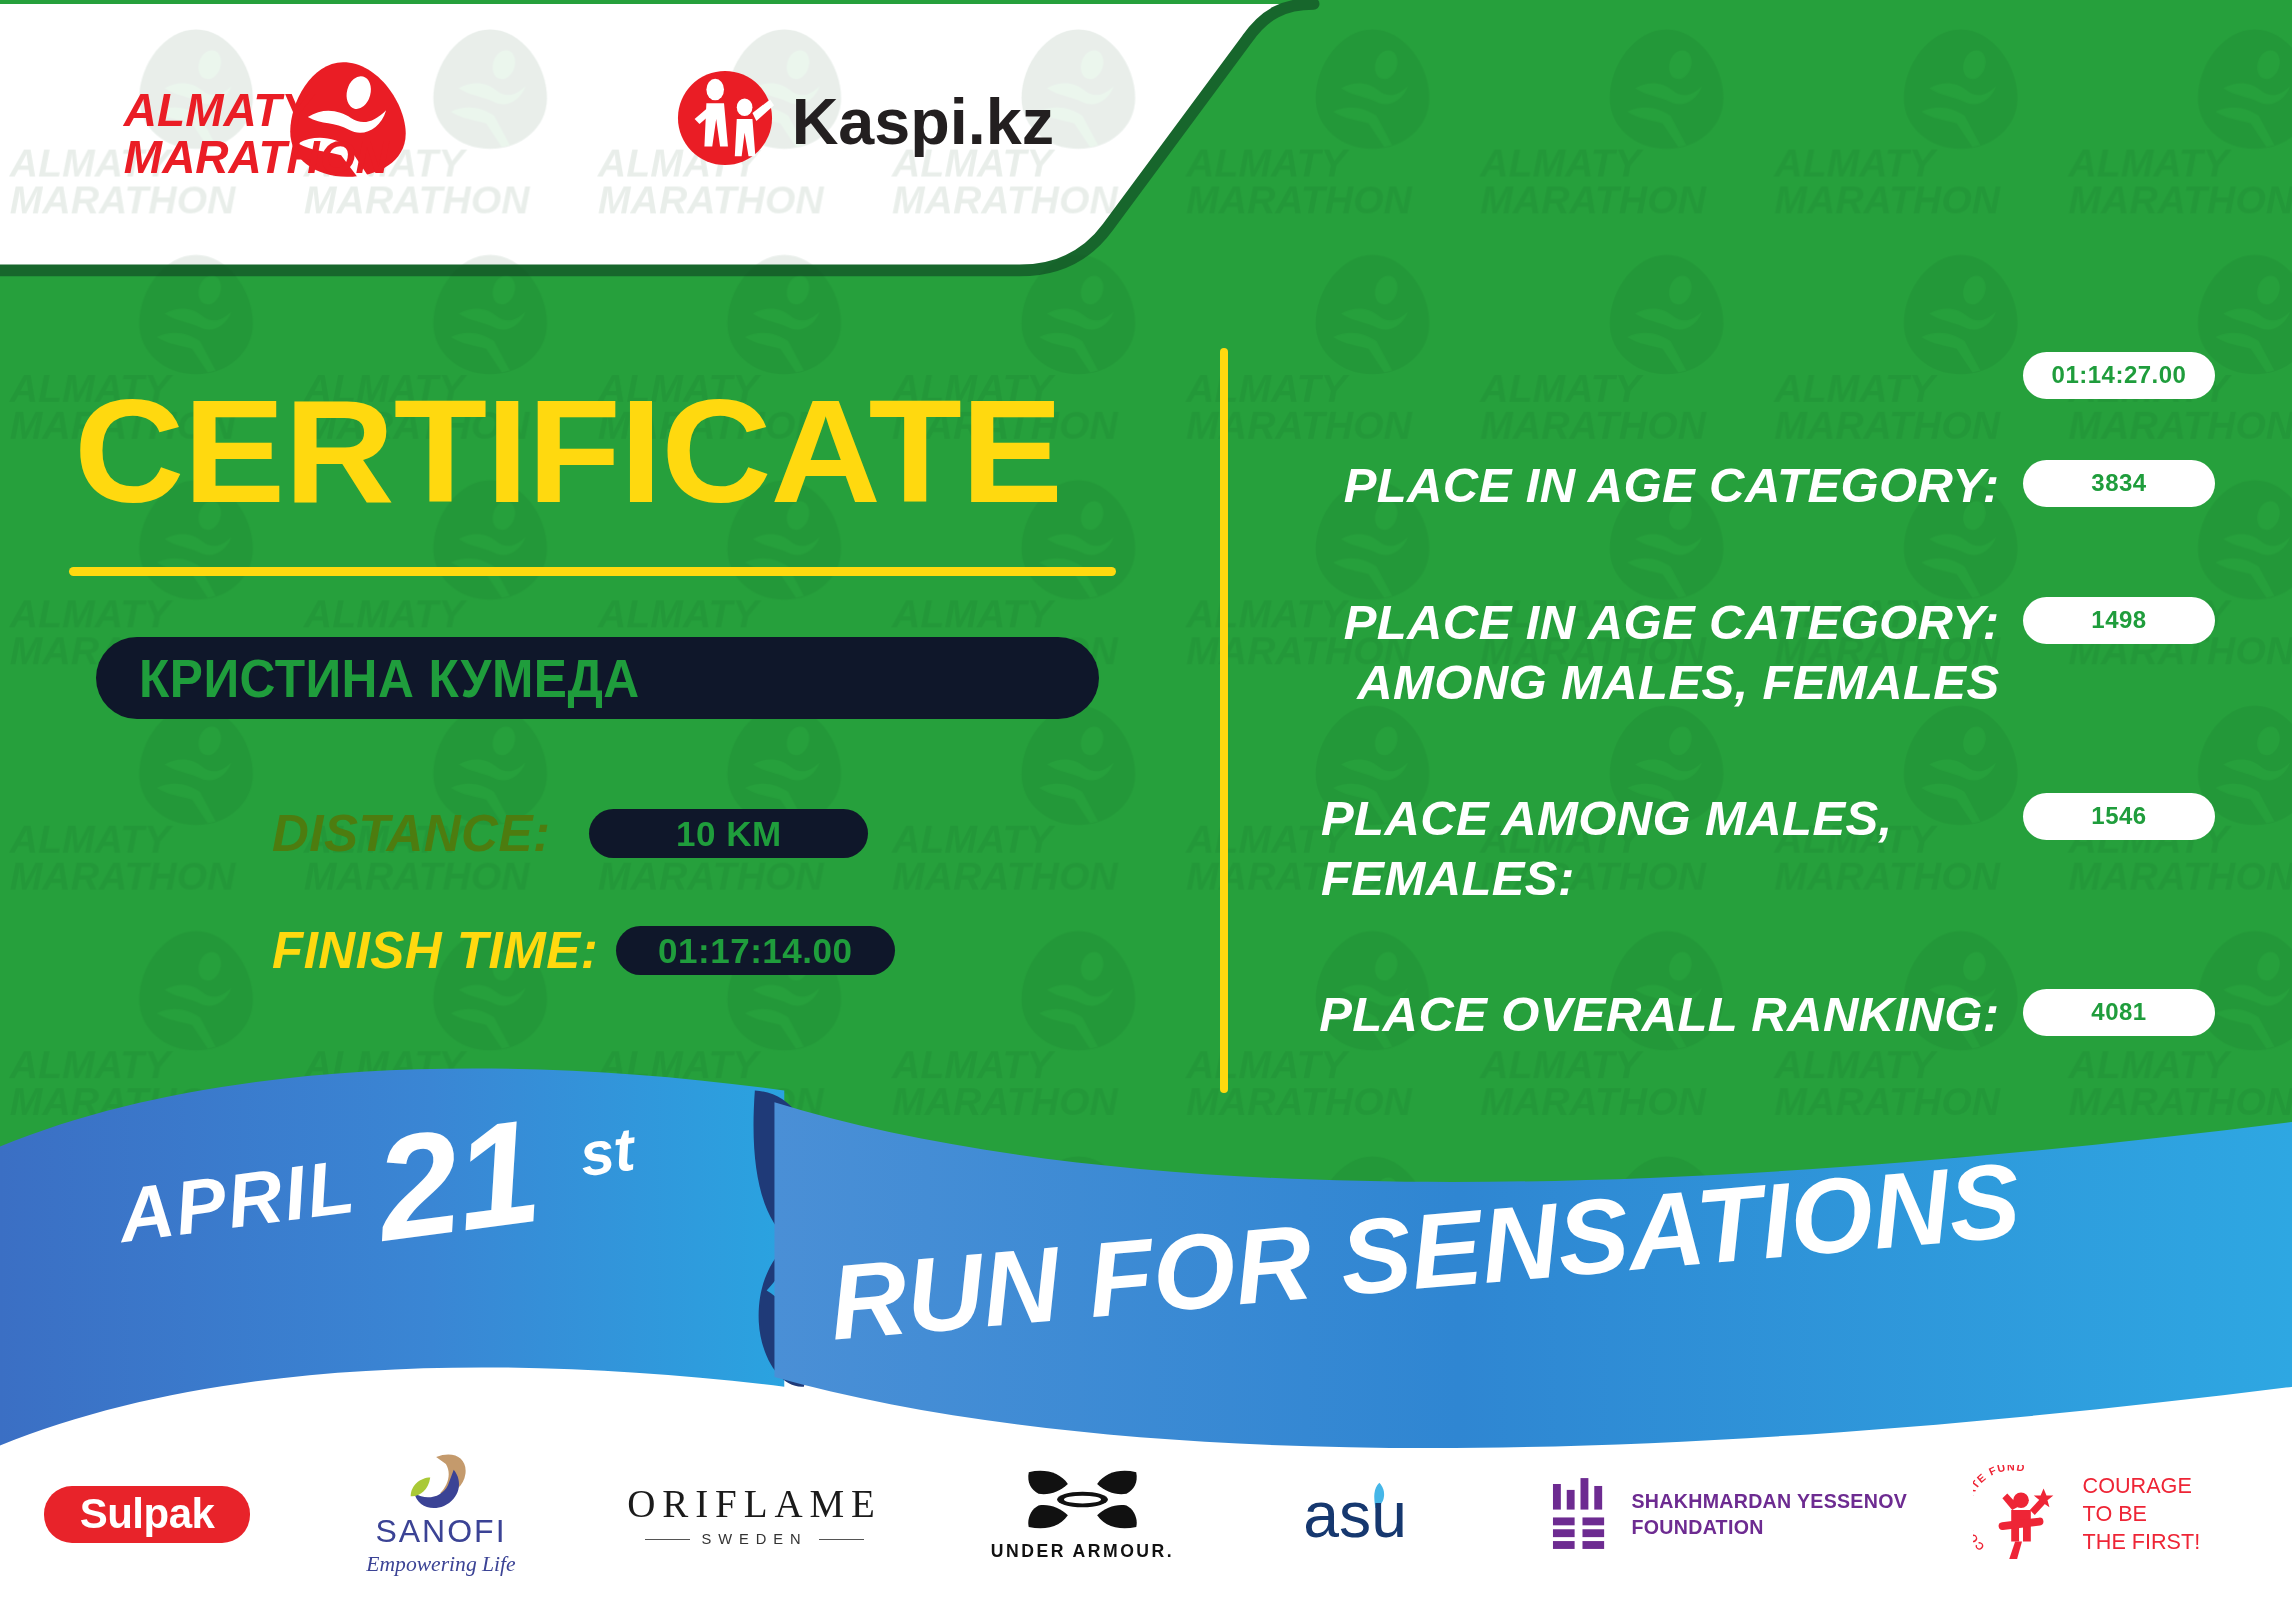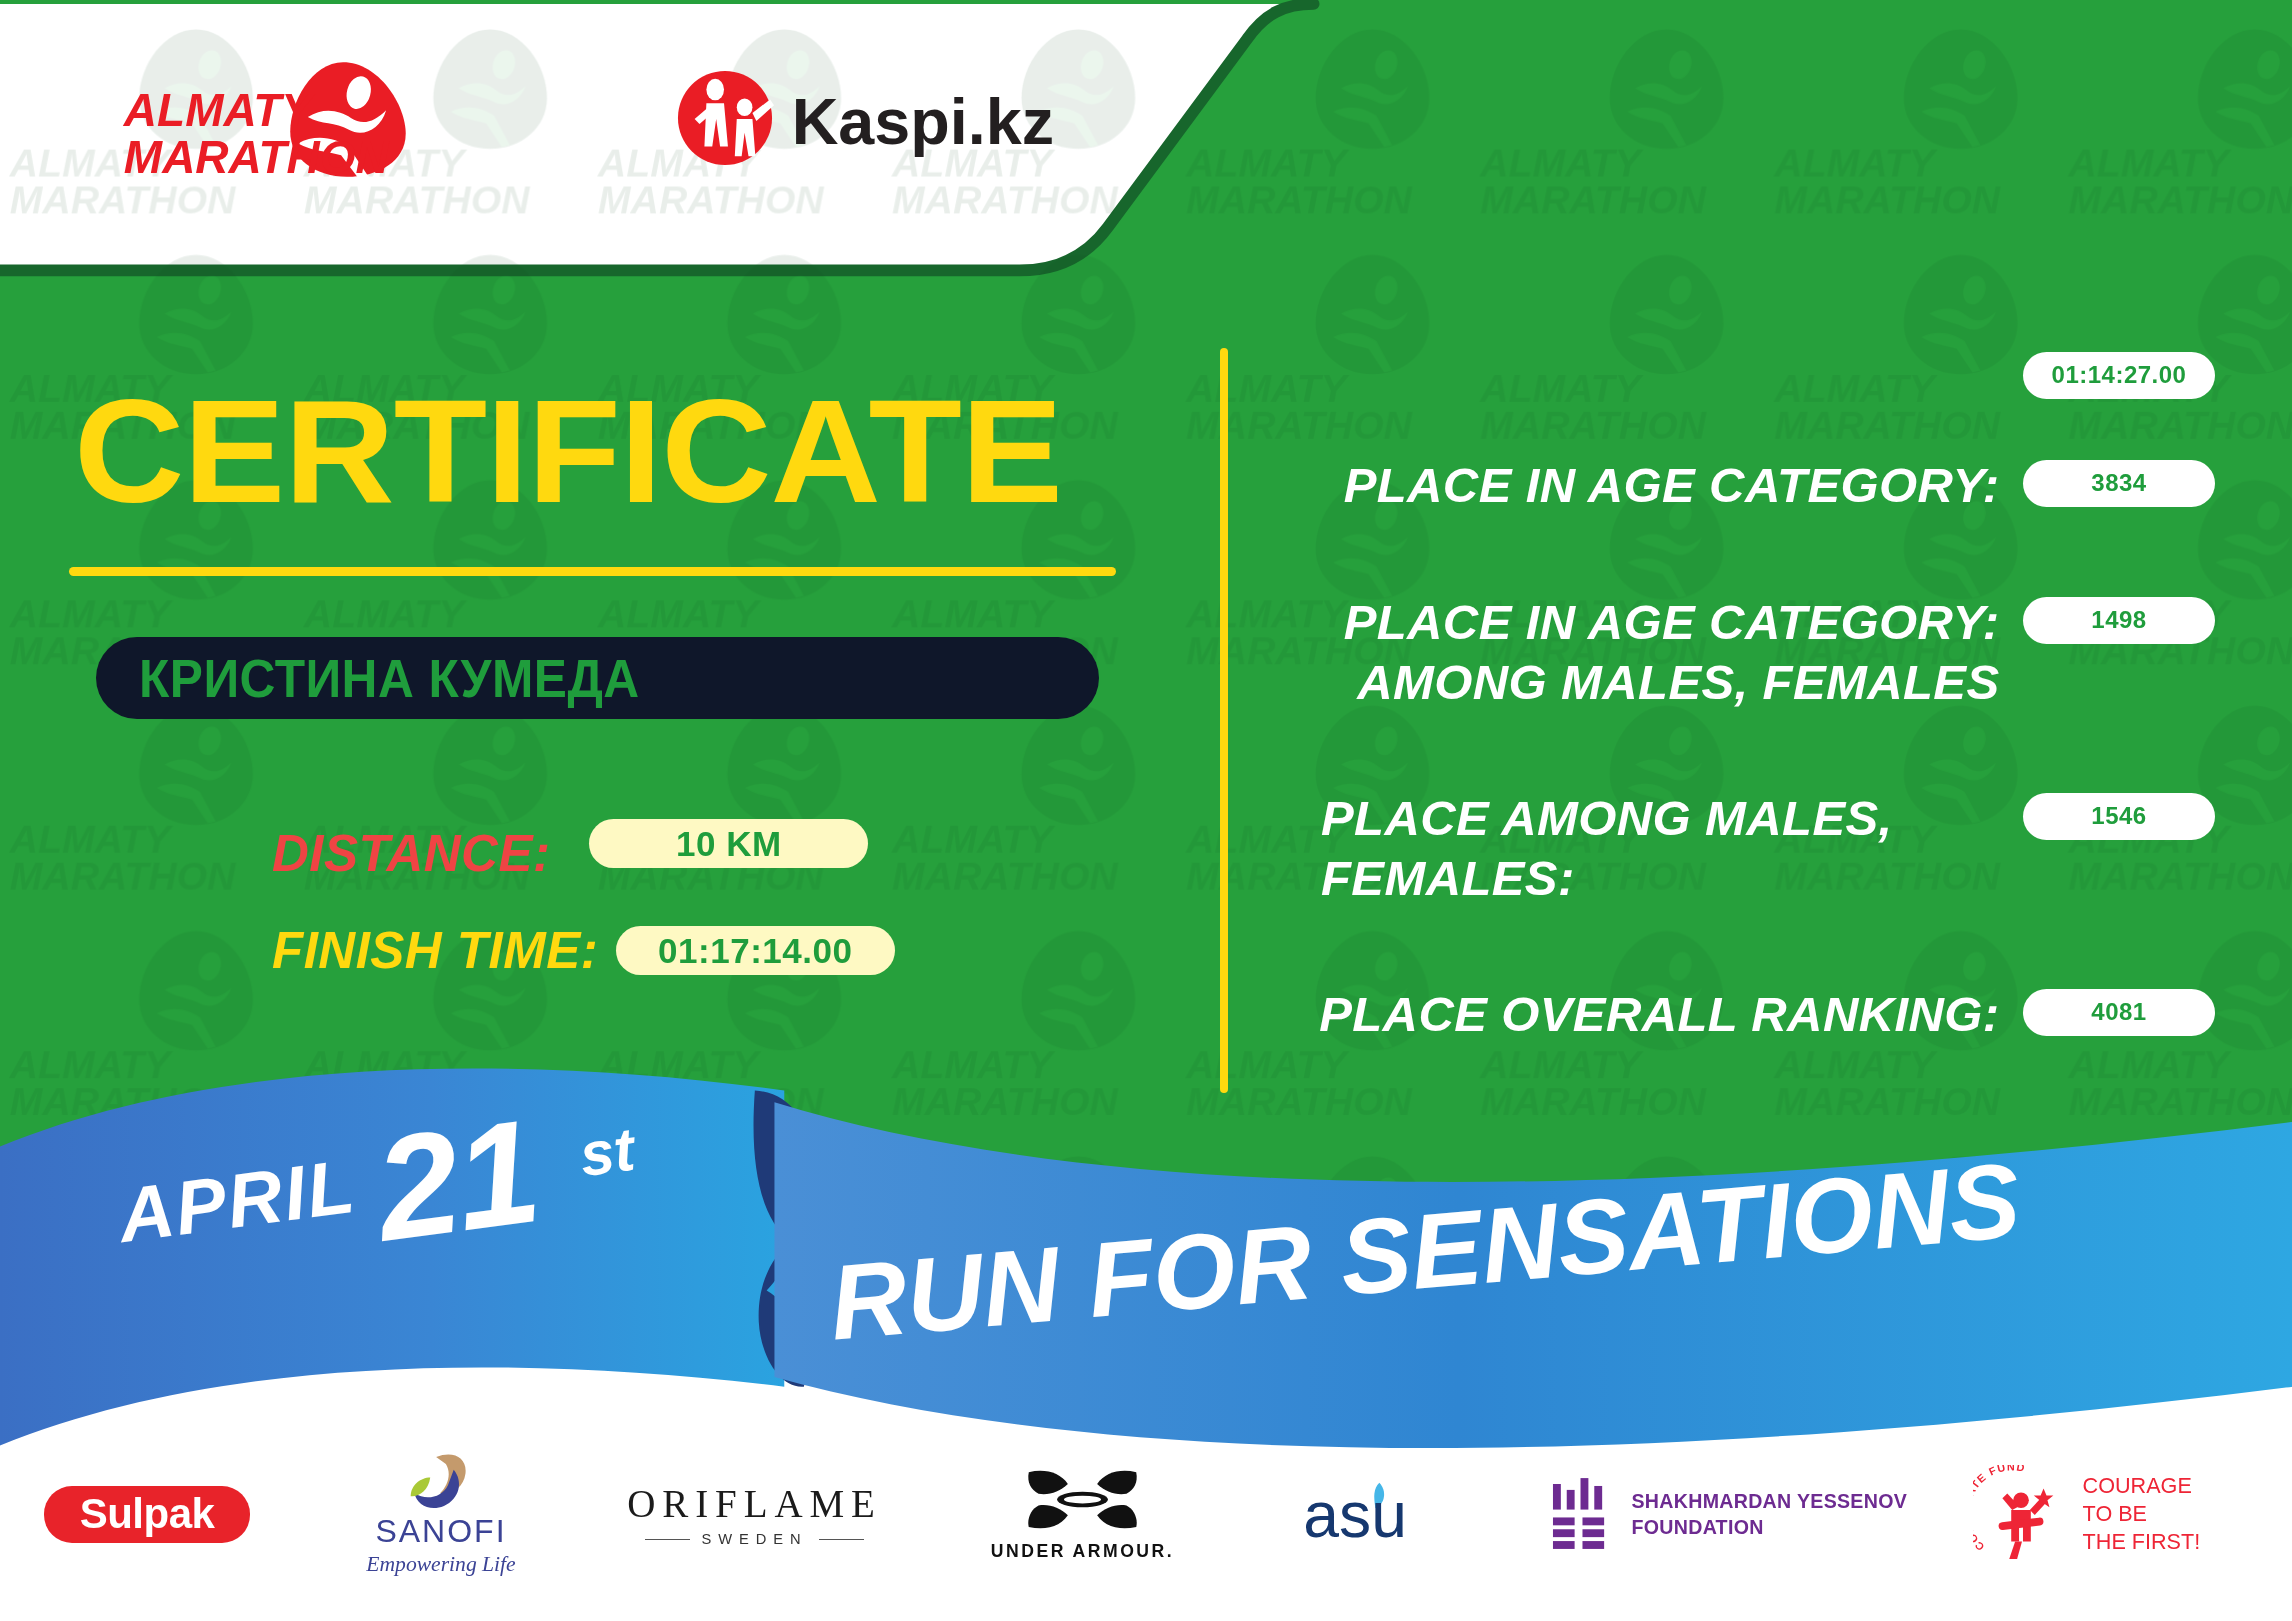--- a/index.html
+++ b/index.html
@@ -75,24 +75,24 @@
     letter-spacing:0.5px; white-space:nowrap;
     transform:scaleX(.92); transform-origin:left center;
   }
 
   .lrow { position:absolute; display:flex; align-items:center; }
   .lrow .lbl {
     font-size:51px; font-weight:700; font-style:italic;
     font-family:"Liberation Sans Narrow","Liberation Sans", sans-serif;
     letter-spacing:0.5px; white-space:nowrap;
   }
-  .lbl.white { color:#ef4444;margin-top:20px; }
+  .lbl.white { color:#4d7c0f; }
   .lbl.yellow { color:#ffd90f; }
   .vpill {
-    background:#fef9c3; border-radius:29px; height:49px;
+    background:#0f172a; border-radius:29px; height:49px;
     display:flex; align-items:center; justify-content:center;
     font-size:35px; font-weight:700; color:#1f9d3c;
     font-family:"Liberation Sans Narrow","Liberation Sans", sans-serif;
     letter-spacing:0.5px; white-space:nowrap;
   }
 
   
   .vdivider {
     position:absolute; left:1220px; top:348px; width:7.8px; height:745px;
     background:#ffd90f; border-radius:3.9px; z-index:8;

